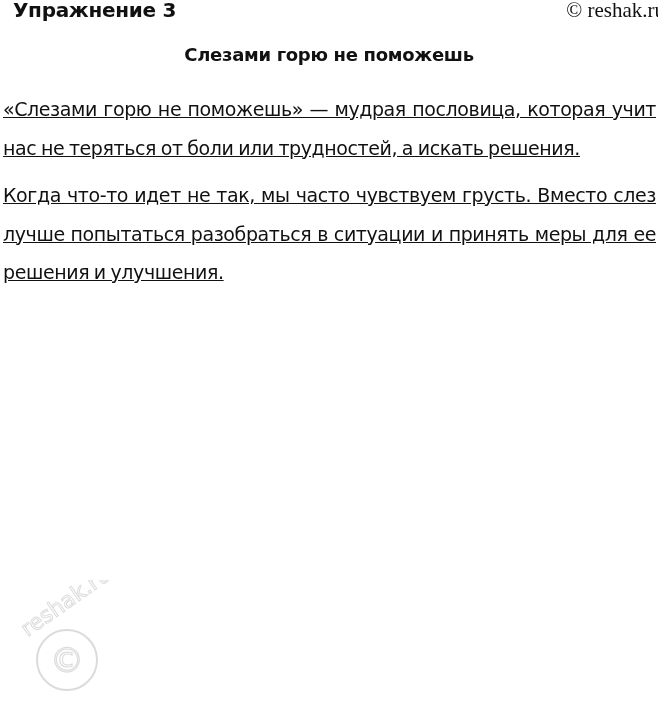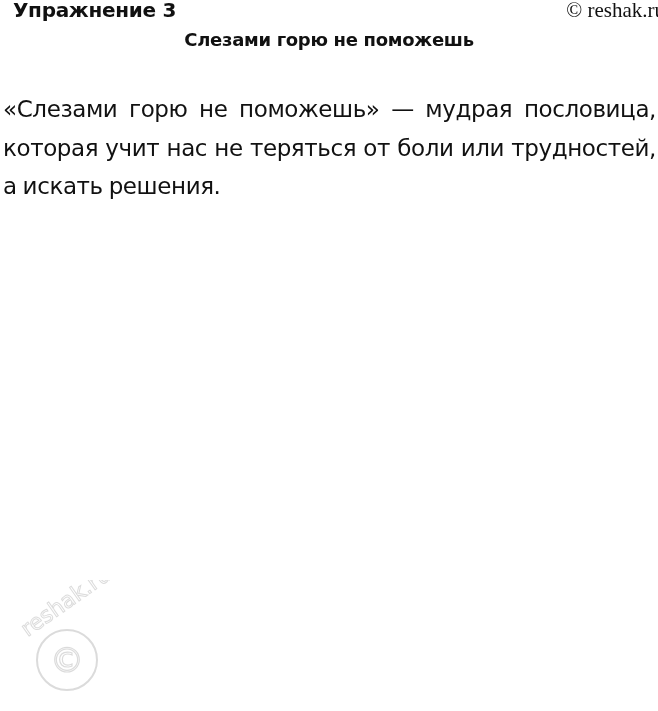--- a/index.html
+++ b/index.html
@@ -1,35 +1,36 @@
 <!DOCTYPE html>
 <html><head>
 <meta charset="utf-8">
 <style>
   html, body { margin:0; padding:0; background:#ffffff; }
   body { width:658px; height:711px; overflow:hidden; position:relative; color:#111; }
   .header { position:absolute; top:0; left:11px; width:658px; height:24px; }
   .ex-title { position:absolute; left:2px; top:-2px; font-family:"DejaVu Sans", sans-serif; font-weight:bold; font-size:20px; letter-spacing:-0.3px; }
   .copyright { position:absolute; right:4px; top:-2px; font-family:"Liberation Serif", serif; font-size:21px; }
-  .subtitle { position:absolute; top:29px; left:0; width:658px; text-align:center; font-family:"DejaVu Sans", sans-serif; font-weight:bold; font-size:18px; letter-spacing:-0.3px; }
-  .content { position:absolute; top:90px; left:3px; width:653px; font-family:"DejaVu Sans", sans-serif; font-size:23px; line-height:38.5px; letter-spacing:-0.4px; }
+  .subtitle { position:absolute; top:44px; left:0; width:658px; text-align:center; font-family:"DejaVu Sans", sans-serif; font-weight:bold; font-size:18px; letter-spacing:-0.3px; }
+  .content { position:absolute; top:90px; left:3px; width:653px; font-family:"DejaVu Sans", sans-serif; font-size:19px; line-height:38.5px; letter-spacing:-0.4px;text-decoration:underline; }
   .para { margin:0 0 9px 0; text-align:justify; text-align-last:left; word-spacing:-1px; }
   .watermark { position:absolute; left:12px; top:580px; width:130px; height:130px; pointer-events:none; opacity:0.35; }
 </style>
 </head>
 <body>
 
 <div class="header">
   <div class="ex-title">Упражнение 3</div>
   <div class="copyright">© reshak.ru</div>
 </div>
 
 <div class="subtitle">Слезами горю не поможешь</div>
 
 <div class="content">
   <p class="para">«Слезами горю не поможешь» — мудрая пословица, которая учит нас не теряться от боли или трудностей, а искать решения.</p>
+  <p class="para">Когда что-то идет не так, мы часто чувствуем грусть. Вместо слез лучше попытаться разобраться в ситуации и принять меры для ее решения и улучшения.</p>
 </div>
 
 <svg class="watermark" viewBox="0 0 130 130">
   <circle cx="55" cy="80" r="30" fill="none" stroke="#999" stroke-width="2"></circle>
   <text x="55" y="92" text-anchor="middle" font-family="DejaVu Sans, sans-serif" font-size="34" fill="none" stroke="#999" stroke-width="1.2">©</text>
   <text x="10" y="40" font-family="DejaVu Sans, sans-serif" font-size="22" fill="none" stroke="#999" stroke-width="1" transform="rotate(-35 40 40) translate(0 0)">reshak.ru</text>
 </svg>
 
 </body></html>

